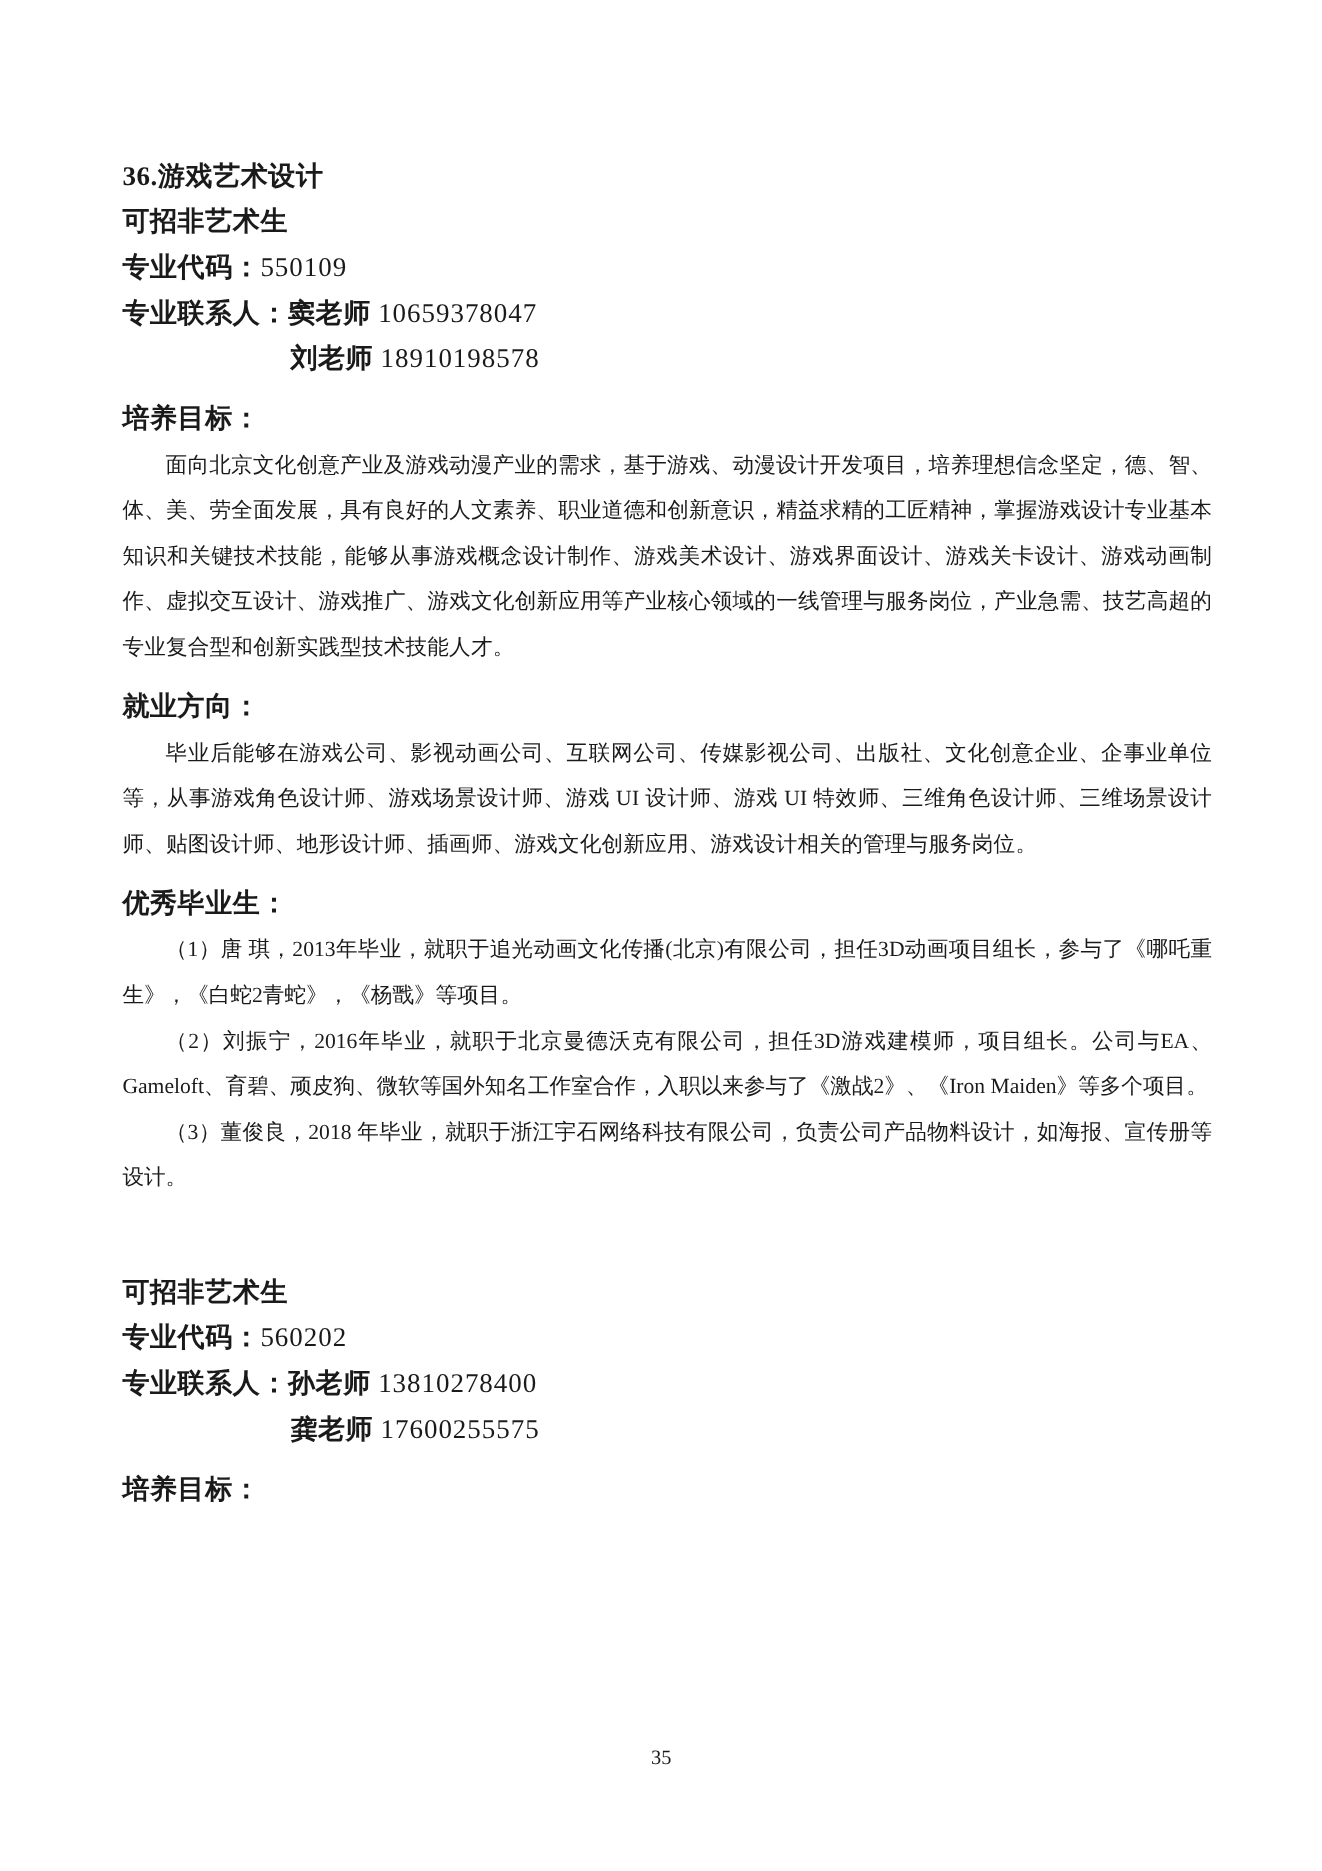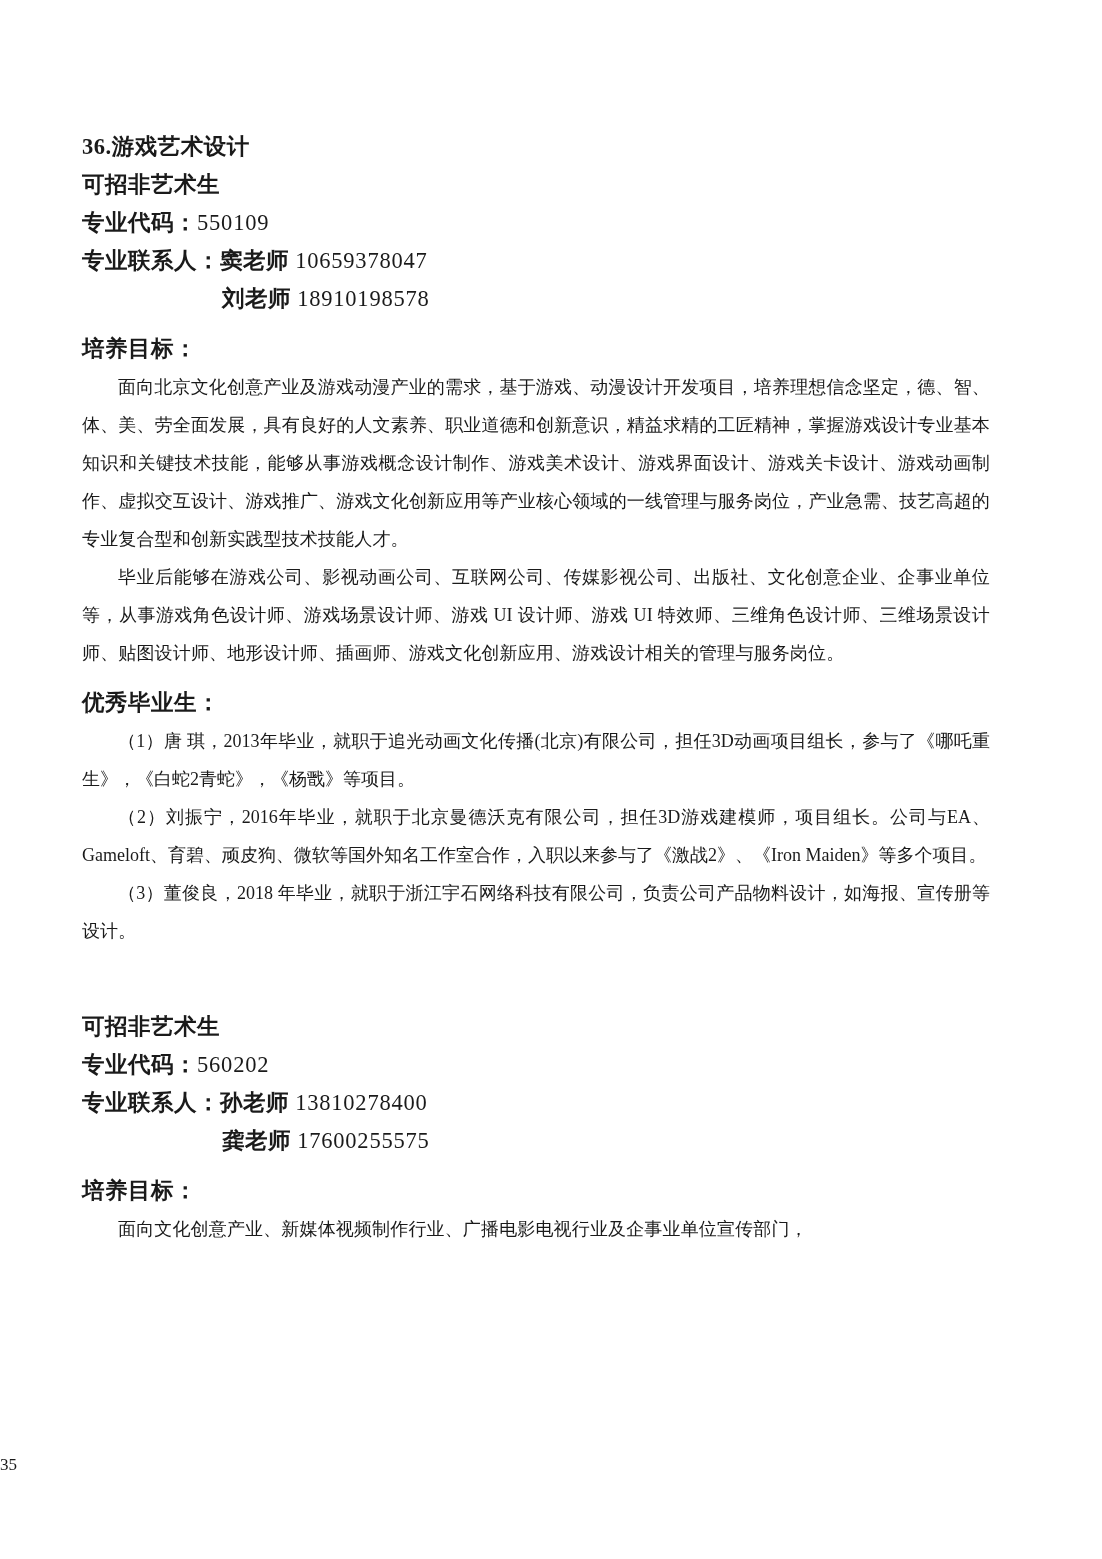--- a/index.html
+++ b/index.html
@@ -19,21 +19,21 @@
     width: 1102px;
     height: 1559px;
     margin: 0 auto;
     background: #ffffff;
     box-sizing: border-box;
     overflow: hidden;
   }
 
   .content {
     position: absolute;
-    left: 82px;
+    left: 102px;
     top: 128px;
     width: 908px;
   }
 
   
 
   .major-title {
     font-size: 22.5px;
     font-weight: bold;
     line-height: 38px;
@@ -85,21 +85,21 @@
   }
   .gap-lg { height: 58px; }
 
   
 
   .page-number {
     position: absolute;
     left: 0;
     right: 0;
     top: 1455px;
-    text-align: left;
+    text-align: center;
     font-size: 17px;
     font-family: "Liberation Serif", "DejaVu Serif", serif;
     color: #1a1a1a;
   }
 
   
   .label { font-weight: bold; }
 </style>
 </head>
 <body>
@@ -122,20 +122,21 @@
         <span class="label">专业联系人：</span><span>窦老师</span>&nbsp;<span class="num">10659378047</span>
       </div>
 
       <div class="meta-line meta-indent">
         <span>刘老师</span>&nbsp;<span class="num">18910198578</span>
       </div>
 
       <div class="section-head">培养目标：</div>
       <p class="para">面向北京文化创意产业及游戏动漫产业的需求，基于游戏、动漫设计开发项目，培养理想信念坚定，德、智、体、美、劳全面发展，具有良好的人文素养、职业道德和创新意识，精益求精的工匠精神，掌握游戏设计专业基本知识和关键技术技能，能够从事游戏概念设计制作、游戏美术设计、游戏界面设计、游戏关卡设计、游戏动画制作、虚拟交互设计、游戏推广、游戏文化创新应用等产业核心领域的一线管理与服务岗位，产业急需、技艺高超的专业复合型和创新实践型技术技能人才。</p>
 
+      <div class="section-head">就业方向：</div>
       <p class="para">毕业后能够在游戏公司、影视动画公司、互联网公司、传媒影视公司、出版社、文化创意企业、企事业单位等，从事游戏角色设计师、游戏场景设计师、游戏 UI 设计师、游戏 UI 特效师、三维角色设计师、三维场景设计师、贴图设计师、地形设计师、插画师、游戏文化创新应用、游戏设计相关的管理与服务岗位。</p>
 
       <div class="section-head">优秀毕业生：</div>
       <p class="para tight">（1）唐 琪，2013年毕业，就职于追光动画文化传播(北京)有限公司，担任3D动画项目组长，参与了《哪吒重生》，《白蛇2青蛇》，《杨戬》等项目。</p>
       <p class="para tight">（2）刘振宁，2016年毕业，就职于北京曼德沃克有限公司，担任3D游戏建模师，项目组长。公司与EA、Gameloft、育碧、顽皮狗、微软等国外知名工作室合作，入职以来参与了《激战2》、《Iron Maiden》等多个项目。</p>
       <p class="para tight">（3）董俊良，2018 年毕业，就职于浙江宇石网络科技有限公司，负责公司产品物料设计，如海报、宣传册等设计。</p>
 
     </div>
 
     <div class="gap-lg"></div>
@@ -151,21 +152,20 @@
 
       <div class="meta-line">
         <span class="label">专业联系人：</span><span>孙老师</span>&nbsp;<span class="num">13810278400</span>
       </div>
 
       <div class="meta-line meta-indent">
         <span>龚老师</span>&nbsp;<span class="num">17600255575</span>
       </div>
 
       <div class="section-head">培养目标：</div>
-      <p class="para">面向文化创意产业、新媒体视频制作行业、广播电影电视行业及企事业单位宣传部门，</p>
 
     </div>
 
   </div>
 
   <div class="page-number">35</div>
 
 </div>
 
 </body></html>

